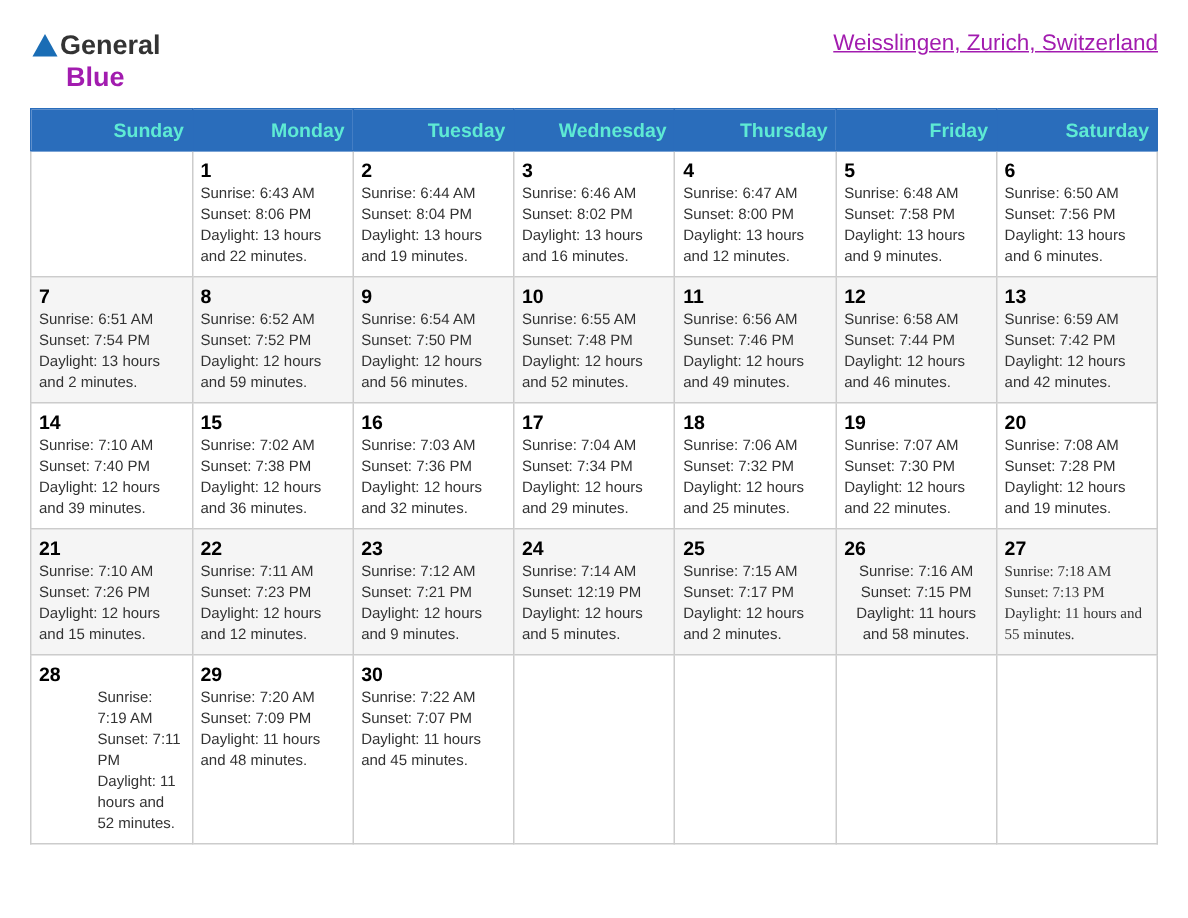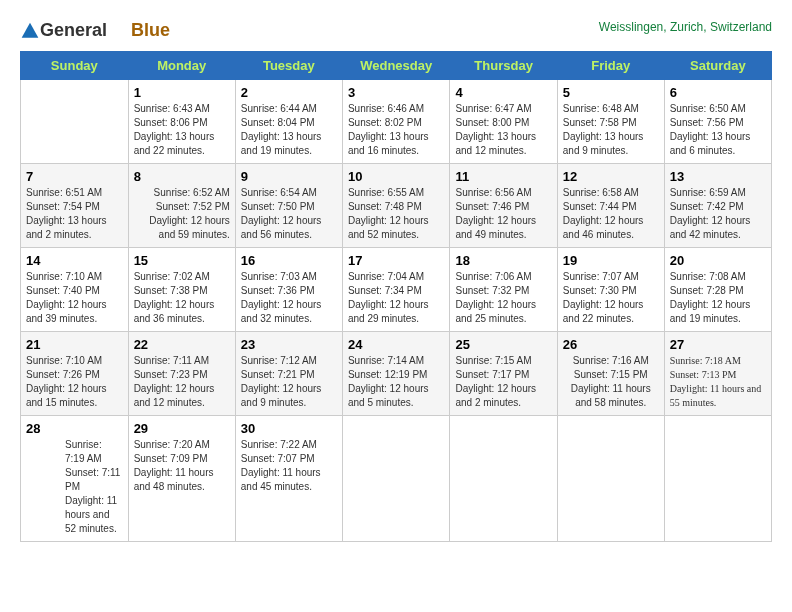--- a/index.html
+++ b/index.html
@@ -22,32 +22,33 @@
     }
     .title-area {
       text-align: right;
     }
     .month-title {
       font-size: 36px;
       font-weight: bold;
       color: #222;
     }
     .location-title {
-      font-size: 12px;
-      color: #15803d;
+      font-size: 15px;
+      color: #a21caf;
+      text-decoration: underline;
     }
     table {
       width: 100%;
       border-collapse: collapse;
       font-size: 11px;
     }
     thead tr th {
       background-color: #2a6dbb;
-      color: #bef264;
-      text-align: center;
+      color: #5eead4;
+      text-align: right;
       padding: 6px 5px;
       font-size: 13px;
       font-weight: bold;
       border: 1px solid #2a6dbb;
     }
     tbody tr td {
       vertical-align: top;
       padding: 5px 5px;
       border: 1px solid #ccc;
       min-height: 80px;
@@ -71,42 +72,42 @@
       background-color: #fff;
     }
     tbody tr:nth-child(even) td {
       background-color: #f5f5f5;
     }
     .empty-cell {
       background-color: #f9f9f9;
     }
     .logo-wrapper {
       display: flex;
-      flex-direction: row;
+      flex-direction: column;
       align-items: flex-start;
       justify-content: flex-end;
     }
     .logo-line1 {
       display: flex;
       align-items: center;
     }
   </style>
 </head>
 <body>
 
 <div class="header-area">
   <div class="logo-wrapper">
     <div class="logo-line1">
       <svg class="logo-icon" viewBox="0 0 24 24">
         <polygon points="12,2 22,20 2,20" fill="#1a6db5"></polygon>
       </svg>
       <span style="font-size:18px; font-weight:bold; color:#333;">General</span>
     </div>
     <div>
-      <span style="font-size:18px; font-weight:bold; color:#a16207; margin-left:24px;">Blue</span>
+      <span style="font-size:18px; font-weight:bold; color:#a21caf; margin-left:24px;">Blue</span>
     </div>
   </div>
   <div class="title-area">
     <div class="location-title">Weisslingen, Zurich, Switzerland</div>
   </div>
 </div>
 
 <table>
   <thead>
     <tr>
@@ -176,21 +177,21 @@
           <div class="cell-content">
             <div class="day-num">7</div>
             <div class="day-detail" style="white-space: pre-line;">Sunrise: 6:51 AM
 Sunset: 7:54 PM
 Daylight: 13 hours and 2 minutes.</div>
           </div>
         </td>
         <td>
           <div class="cell-content">
             <div class="day-num">8</div>
-            <div class="day-detail" style="white-space: pre-line; text-align: right;">Sunrise: 6:52 AM
+            <div class="day-detail" style="white-space: pre-line;">Sunrise: 6:52 AM
 Sunset: 7:52 PM
 Daylight: 12 hours and 59 minutes.</div>
           </div>
         </td>
         <td>
           <div class="cell-content">
             <div class="day-num">9</div>
             <div class="day-detail" style="white-space: pre-line;">Sunrise: 6:54 AM
 Sunset: 7:50 PM
 Daylight: 12 hours and 56 minutes.</div>

